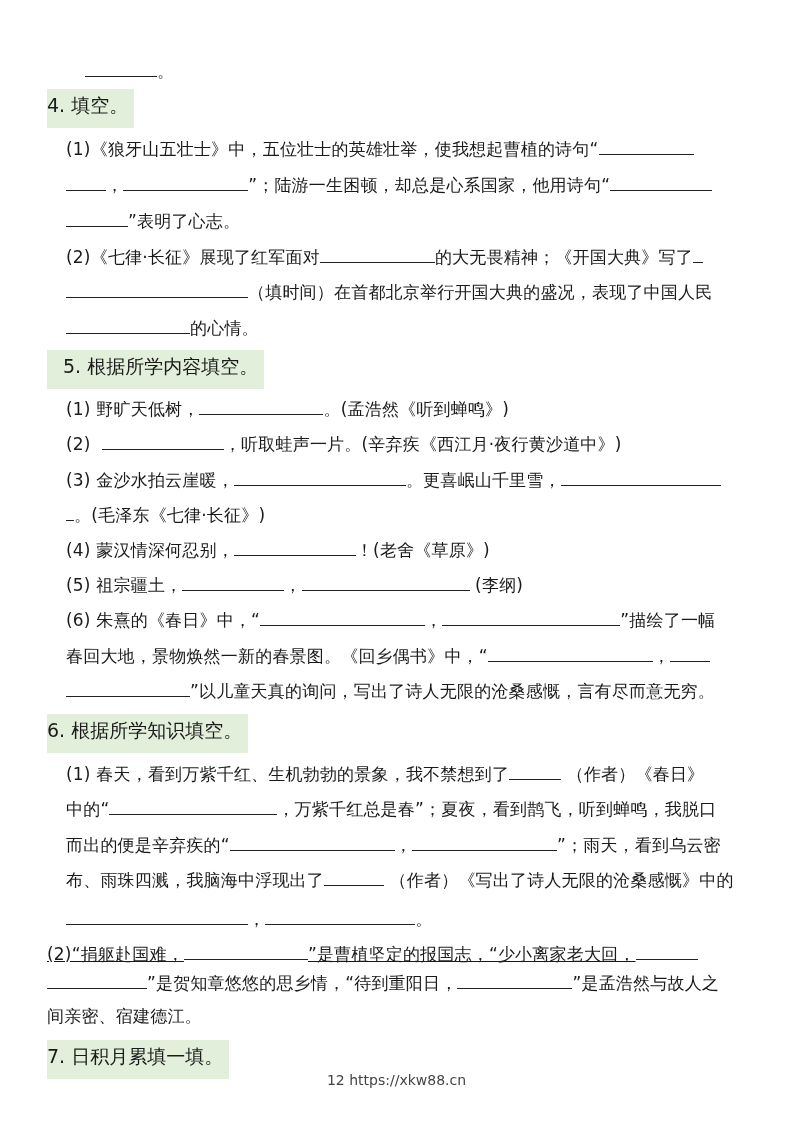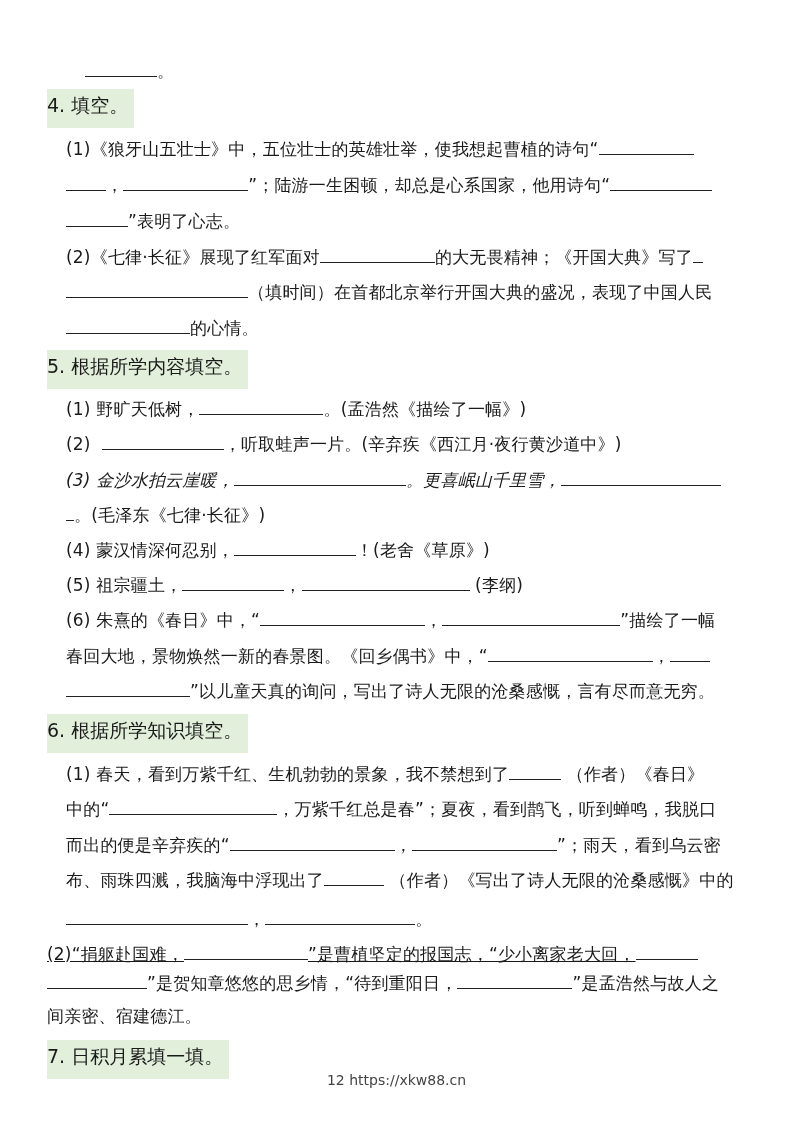--- a/index.html
+++ b/index.html
@@ -34,29 +34,29 @@
 <div class="line" style="top:244px;left:66px;">
   <span>(2)《七律·长征》展现了红军面对</span><span class="blank" style="width:115px"></span><span>的大无畏精神；《开国大典》写了</span><span class="blank" style="width:10px"></span>
 </div>
 <div class="line" style="top:279px;left:66px;">
   <span class="blank" style="width:182px"></span><span>（填时间）在首都北京举行开国大典的盛况，表现了中国人民</span>
 </div>
 <div class="line" style="top:315px;left:66px;">
   <span class="blank" style="width:124px"></span><span>的心情。</span>
 </div>
 
-<div class="heading" style="top:350px;">5. 根据所学内容填空。</div>
+<div class="heading" style="top:350px;padding-left:16px;">5. 根据所学内容填空。</div>
 
 <div class="line" style="top:396px;left:66px;">
-  <span>(1) 野旷天低树，</span><span class="blank" style="width:124px"></span><span>。(孟浩然《描绘了一幅》)</span>
+  <span>(1) 野旷天低树，</span><span class="blank" style="width:124px"></span><span>。(孟浩然《听到蝉鸣》)</span>
 </div>
 <div class="line" style="top:431px;left:66px;">
   <span>(2)</span>&nbsp;&nbsp;<span class="blank" style="width:122px"></span><span>，听取蛙声一片。(辛弃疾《西江月·夜行黄沙道中》)</span>
 </div>
-<div class="line" style="top:467px;left:66px;font-style:italic;">
+<div class="line" style="top:467px;left:66px;">
   <span>(3) 金沙水拍云崖暖，</span><span class="blank" style="width:172px"></span><span>。更喜岷山千里雪，</span><span class="blank" style="width:160px"></span>
 </div>
 <div class="line" style="top:502px;left:66px;">
   <span class="blank" style="width:8px"></span><span>。(毛泽东《七律·长征》)</span>
 </div>
 <div class="line" style="top:537px;left:66px;">
   <span>(4) 蒙汉情深何忍别，</span><span class="blank" style="width:122px"></span><span>！(老舍《草原》)</span>
 </div>
 <div class="line" style="top:572px;left:66px;">
   <span>(5) 祖宗疆土，</span><span class="blank" style="width:102px"></span><span>，</span><span class="blank" style="width:168px"></span>&nbsp;<span>(李纲)</span>

